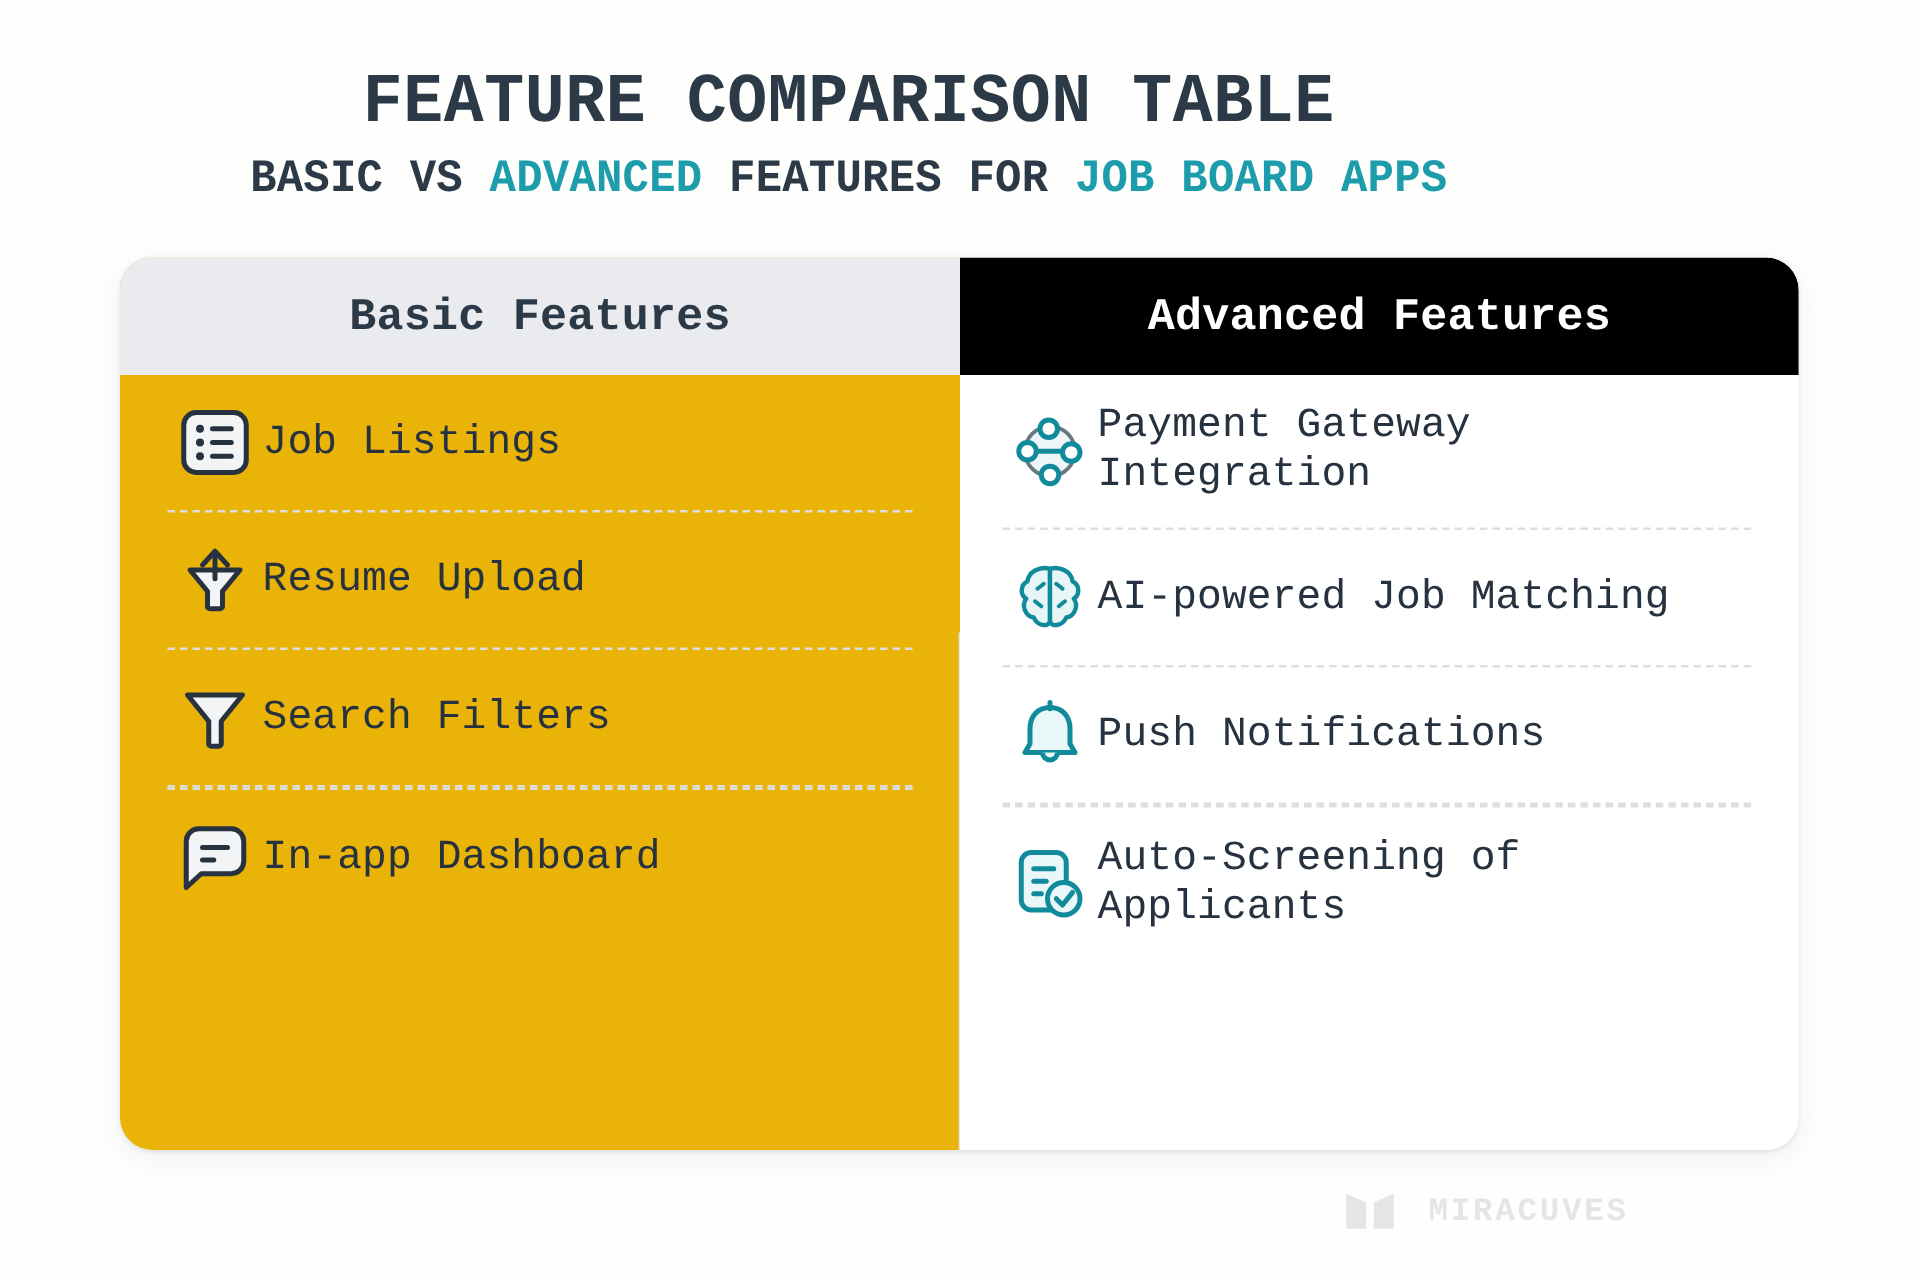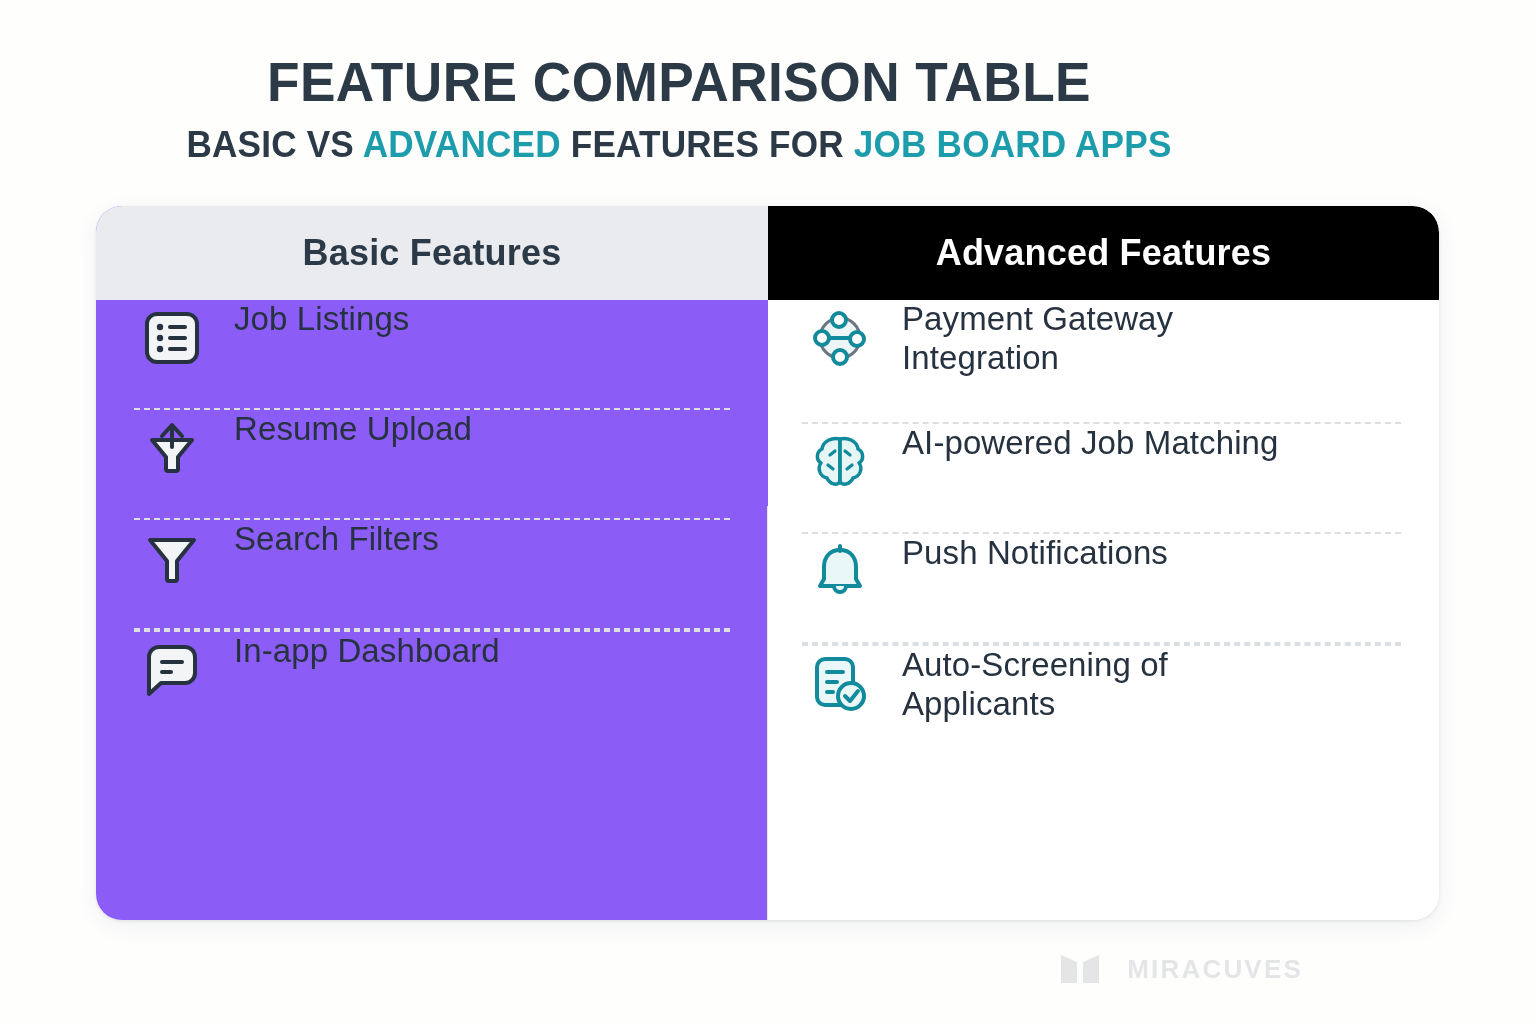--- a/index.html
+++ b/index.html
@@ -2,21 +2,21 @@
 <html><head>
 <meta charset="utf-8">
 <style>
   * { margin:0; padding:0; box-sizing:border-box; }
   html, body {
     width:1536px; height:1024px;
     background:#fefefd;
     font-family:"Liberation Sans", sans-serif;
     overflow:hidden;
   }
-  .page { position:relative; width:1358px; height:1024px; }
+  .page { position:relative; width:1358px; height:1024px;font-family:Liberation Mono, monospace; }
 
   
   .title-block { padding-top:54px; text-align:center; }
   .main-title {
     font-size:56px;
     font-weight:700;
     letter-spacing:0.5px;
     color:#2c3a47;
     line-height:1.0;
     transform:scaleX(0.95);
@@ -37,21 +37,21 @@
     position:absolute;
     left:96px; top:206px;
     width:1343px; height:714px;
     background:#ffffff;
     border-radius:26px;
     box-shadow:0 1px 3px rgba(40,60,80,0.10), 0 6px 22px rgba(40,60,80,0.07);
     overflow:hidden;
     display:flex;
   }
   .col { position:relative; height:100%; }
-  .col-basic   { width:672px; background:#8b5cf6; }
+  .col-basic   { width:672px; background:#eab308; }
   .col-advanced{ width:671px; background:#ffffff; }
 
   .col-divider {
     position:absolute;
     left:671px; top:300px;
     width:1px; height:414px;
     background:#e6e8ea;
     z-index:3;
   }
 
@@ -67,21 +67,21 @@
   }
   .head-advanced {
     background:#000000;
     color:#ffffff;
     border-top-right-radius:26px;
   }
 
   .rows { padding:0 0 0 0; }
   .row {
     display:flex;
-    gap:24px;
+    align-items:center;
     position:relative;
   }
   .col-basic .row { padding:0 34px 0 38px; }
   .col-advanced .row { padding:0 22px 0 34px; }
 
   .row-sep { border-top:2px dashed #dcdfe2; }
   .col-basic .row-sep { margin:0 38px 0 38px; }
   .col-advanced .row-sep { margin:0 38px 0 34px; }
 
   .icon-wrap {

